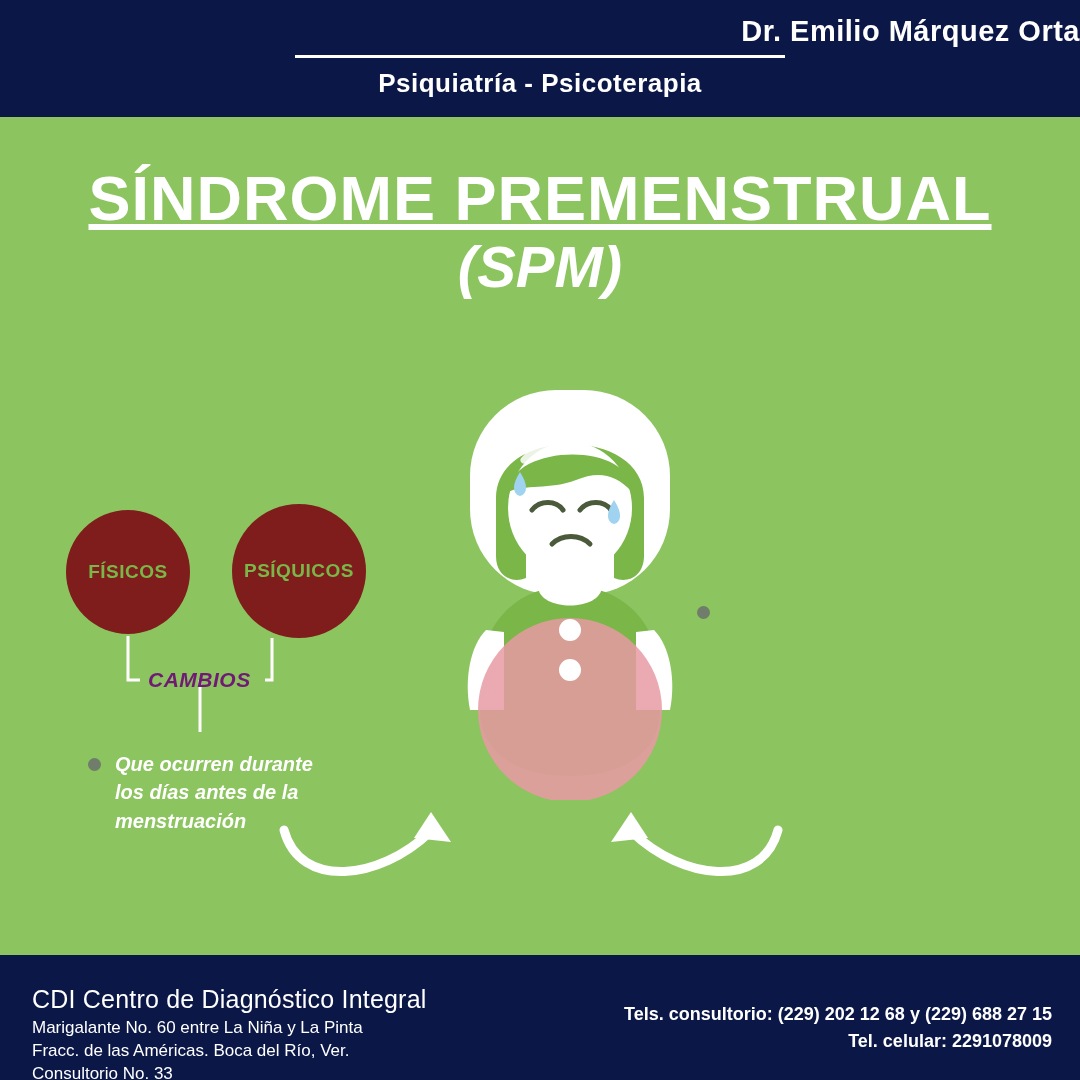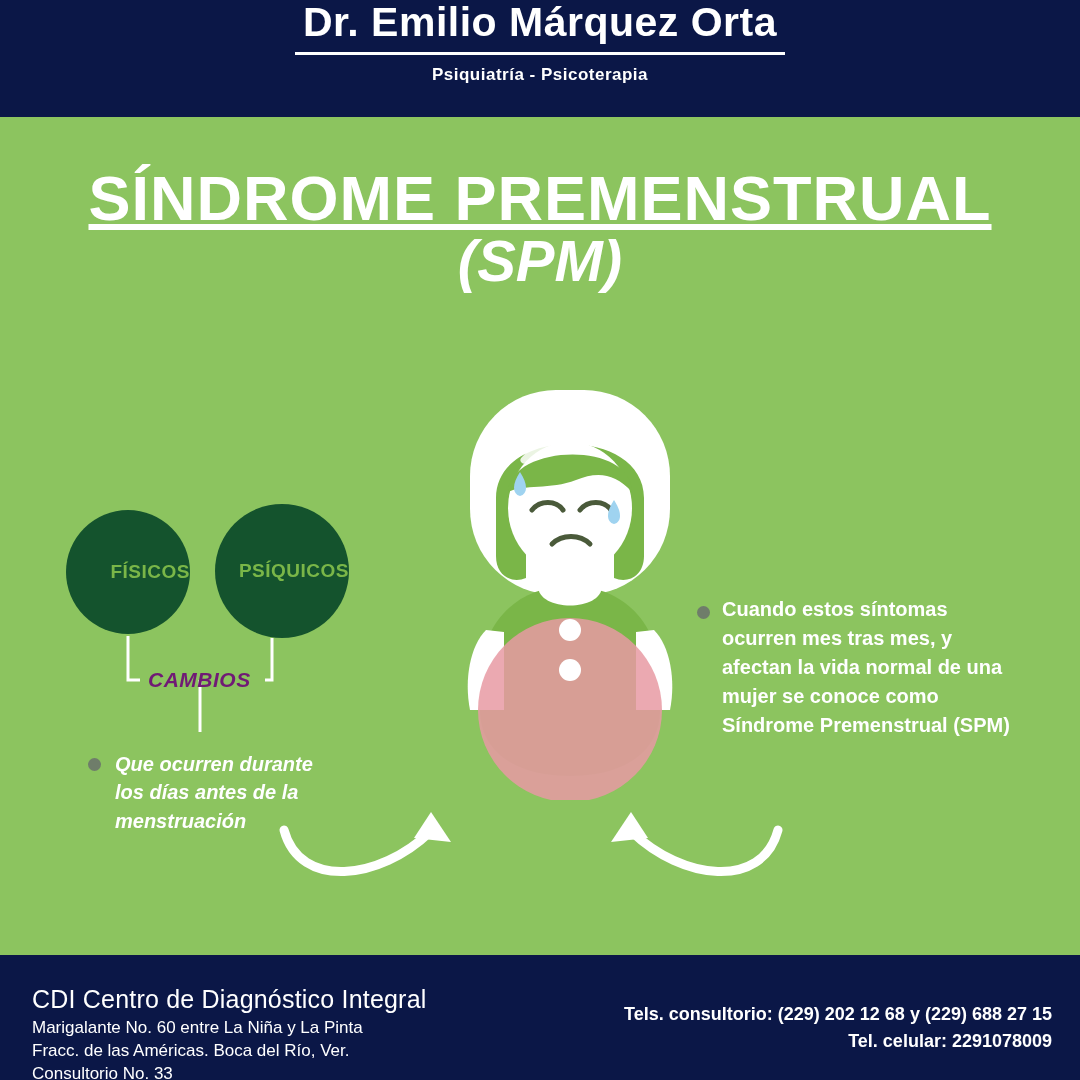--- a/index.html
+++ b/index.html
@@ -24,34 +24,35 @@
   .header {
     position: absolute;
     left: 0; top: 0;
     width: 1080px;
     height: 117px;
     background: #0b1747;
     color: #ffffff;
     text-align: center;
   }
   .doctor-name {
-    font-size: 41px;
-    font-weight: bold;
-    letter-spacing: 0.5px;
-    padding-top: 0;
+    font-size: 29px;
+    font-weight: bold;
+    letter-spacing: 0.5px;
+    padding-top: 16px;
     line-height: 1.1;
+    text-align: right;
   }
   .header-rule {
     width: 490px;
     height: 3px;
     background: #ffffff;
     margin: 7px auto 0 auto;
   }
   .specialty {
-    font-size: 17px;
+    font-size: 26px;
     font-weight: bold;
     letter-spacing: 0.5px;
     margin-top: 10px;
   }
 
   
   .title-block {
     position: absolute;
     left: 0;
     top: 165px;
@@ -64,54 +65,54 @@
     font-weight: bold;
     letter-spacing: 1px;
     line-height: 1.05;
     text-decoration: underline;
   }
   .title-sub {
     font-size: 58px;
     font-weight: bold;
     font-style: italic;
     line-height: 1.05;
-    margin-top: 0;
+    margin-top: 6px;
   }
 
   
   .illustration {
     position: absolute;
     left: 0;
     top: 380px;
     width: 1080px;
     height: 560px;
   }
 
   
   .bubble {
     position: absolute;
     border-radius: 50%;
-    background: #14532d;
+    background: #7f1d1d;
     display: flex;
     align-items: center;
-    justify-content: flex-end;
+    justify-content: center;
     box-shadow: 0 0 0 0 rgba(0,0,0,0);
   }
   .bubble span {
     color: #7ab648;
     font-size: 19px;
     font-weight: bold;
     letter-spacing: 0.5px;
   }
   #bubble-fisicos {
     left: 66px; top: 130px;
     width: 124px; height: 124px;
   }
   #bubble-psiquicos {
-    left: 215px; top: 124px;
+    left: 232px; top: 124px;
     width: 134px; height: 134px;
   }
 
   .cambios-label {
     position: absolute;
     left: 148px;
     top: 288px;
     color: #701a75;
     font-size: 21px;
     font-style: italic;
@@ -263,21 +264,20 @@
     <div class="bubble" id="bubble-psiquicos">
       <span>PSÍQUICOS</span>
     </div>
 
     <div class="cambios-label">CAMBIOS</div>
 
     <div class="bullet-dot" id="dot-left"></div>
     <div class="left-text">Que ocurren durante los días antes de la menstruación</div>
 
     <div class="bullet-dot" id="dot-right"></div>
-    <div class="right-text">Cuando estos síntomas ocurren mes tras mes, y afectan la vida normal de una mujer se conoce como Síndrome Premenstrual (SPM)</div>
   </div>
 
   <div class="footer">
     <div class="footer-left">
       <div class="clinic-name">CDI Centro de Diagnóstico Integral</div>
       <div class="clinic-addr">
         <div>Marigalante No. 60 entre La Niña y La Pinta</div>
         <div>Fracc. de las Américas. Boca del Río, Ver.</div>
         <div>Consultorio No. 33</div>
       </div>

